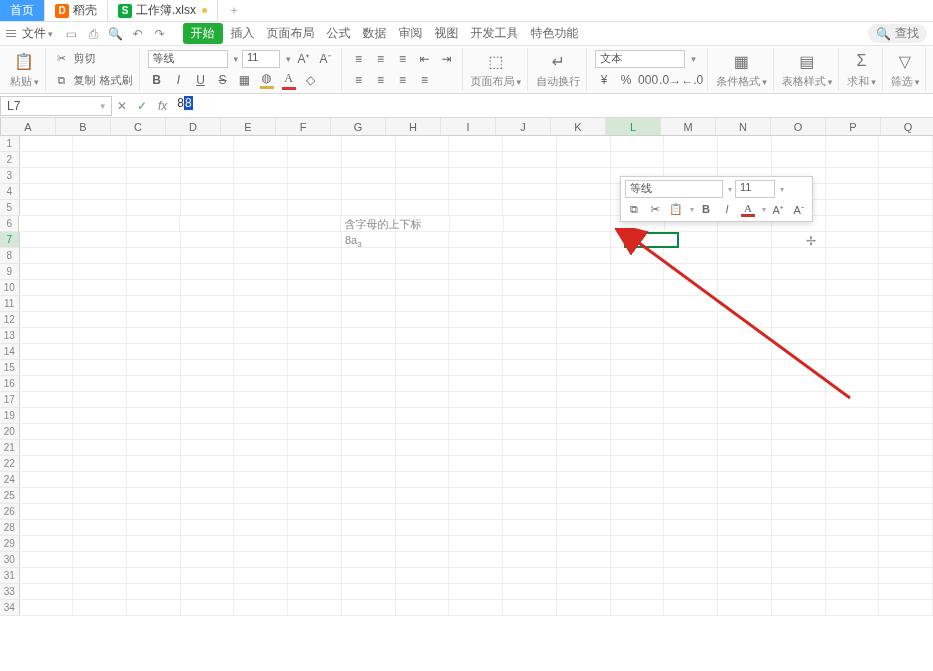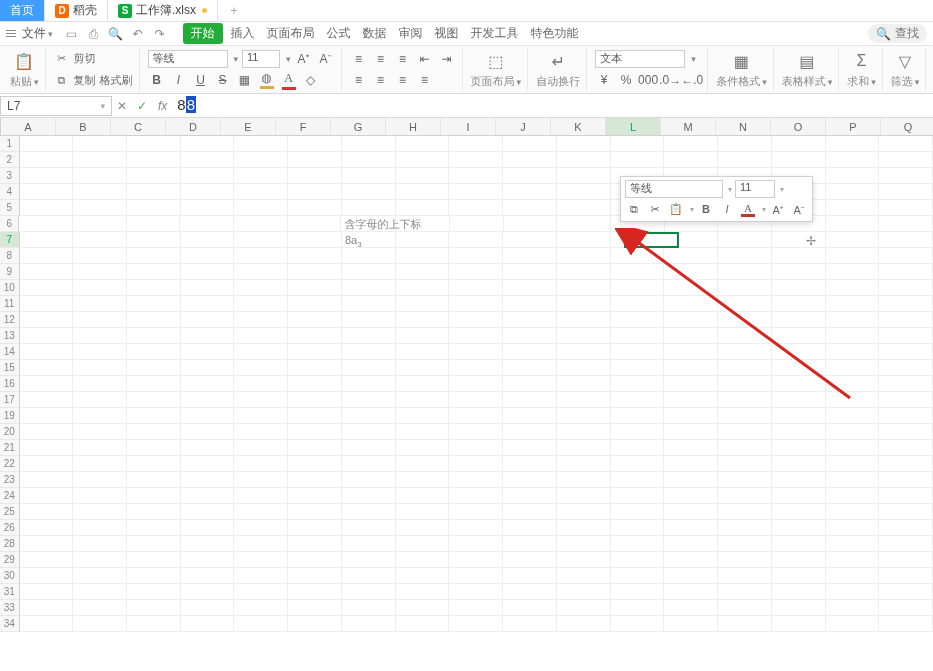--- a/index.html
+++ b/index.html
@@ -49,21 +49,21 @@
 .rbig .txt { font-size: 11px; color: #888; white-space: nowrap; }
 
 
 .formula-row { display: flex; align-items: center; height: 24px; border-bottom: 1px solid #d9d9d9; background: #fff; }
 .namebox { width: 112px; height: 20px; border: 1px solid #ccc; display: flex; align-items: center; font-size: 12px; color: #555; padding: 0 6px; }
 .namebox .dd { margin-left: auto; color: #aaa; font-size: 9px; }
 .fbtn { width: 20px; height: 20px; display: inline-flex; align-items: center; justify-content: center; color: #888; }
 .fbtn.x { color: #888; }
 .fbtn.ok { color: #5aa95a; }
 .fx { font-style: italic; color: #888; margin: 0 6px; }
-.formula-input { flex: 1; height: 20px; border: none; padding: 0 4px; font-size: 15px; color: #333; }
+.formula-input { flex: 1; height: 20px; border: none; padding: 0 4px; font-size: 12px; color: #333; }
 .formula-input .sel { background: #1850c7; color: #fff; padding: 0 1px; }
 
 
 .sheet { position: relative; }
 .colheads { display: flex; height: 18px; background: #f5f5f5; border-bottom: 1px solid #d0d0d0; }
 .corner { width: 20px; border-right: 1px solid #d0d0d0; background: #f0f0f0; }
 .colhead { width: 55px; text-align: center; font-size: 11px; color: #666; border-right: 1px solid #e5e5e5; line-height: 18px; }
 .colhead.sel { background: #d6e7d6; color: #0a7; }
 .gridbody { position: relative; }
 .row { display: flex; height: 16px; }
@@ -700,40 +700,20 @@
         <div class="cell"></div>
         <div class="cell"></div>
         <div class="cell"></div>
         <div class="cell"></div>
         <div class="cell"></div>
         <div class="cell"></div>
         <div class="cell"></div>
         <div class="cell"></div>
       </div>
       <div class="row">
-        <div class="rowhead">23</div>
-        <div class="cell"></div>
-        <div class="cell"></div>
-        <div class="cell"></div>
-        <div class="cell"></div>
-        <div class="cell"></div>
-        <div class="cell"></div>
-        <div class="cell"></div>
-        <div class="cell"></div>
-        <div class="cell"></div>
-        <div class="cell"></div>
-        <div class="cell"></div>
-        <div class="cell"></div>
-        <div class="cell"></div>
-        <div class="cell"></div>
-        <div class="cell"></div>
-        <div class="cell"></div>
-        <div class="cell"></div>
-      </div>
-      <div class="row">
         <div class="rowhead">24</div>
         <div class="cell"></div>
         <div class="cell"></div>
         <div class="cell"></div>
         <div class="cell"></div>
         <div class="cell"></div>
         <div class="cell"></div>
         <div class="cell"></div>
         <div class="cell"></div>
         <div class="cell"></div>

